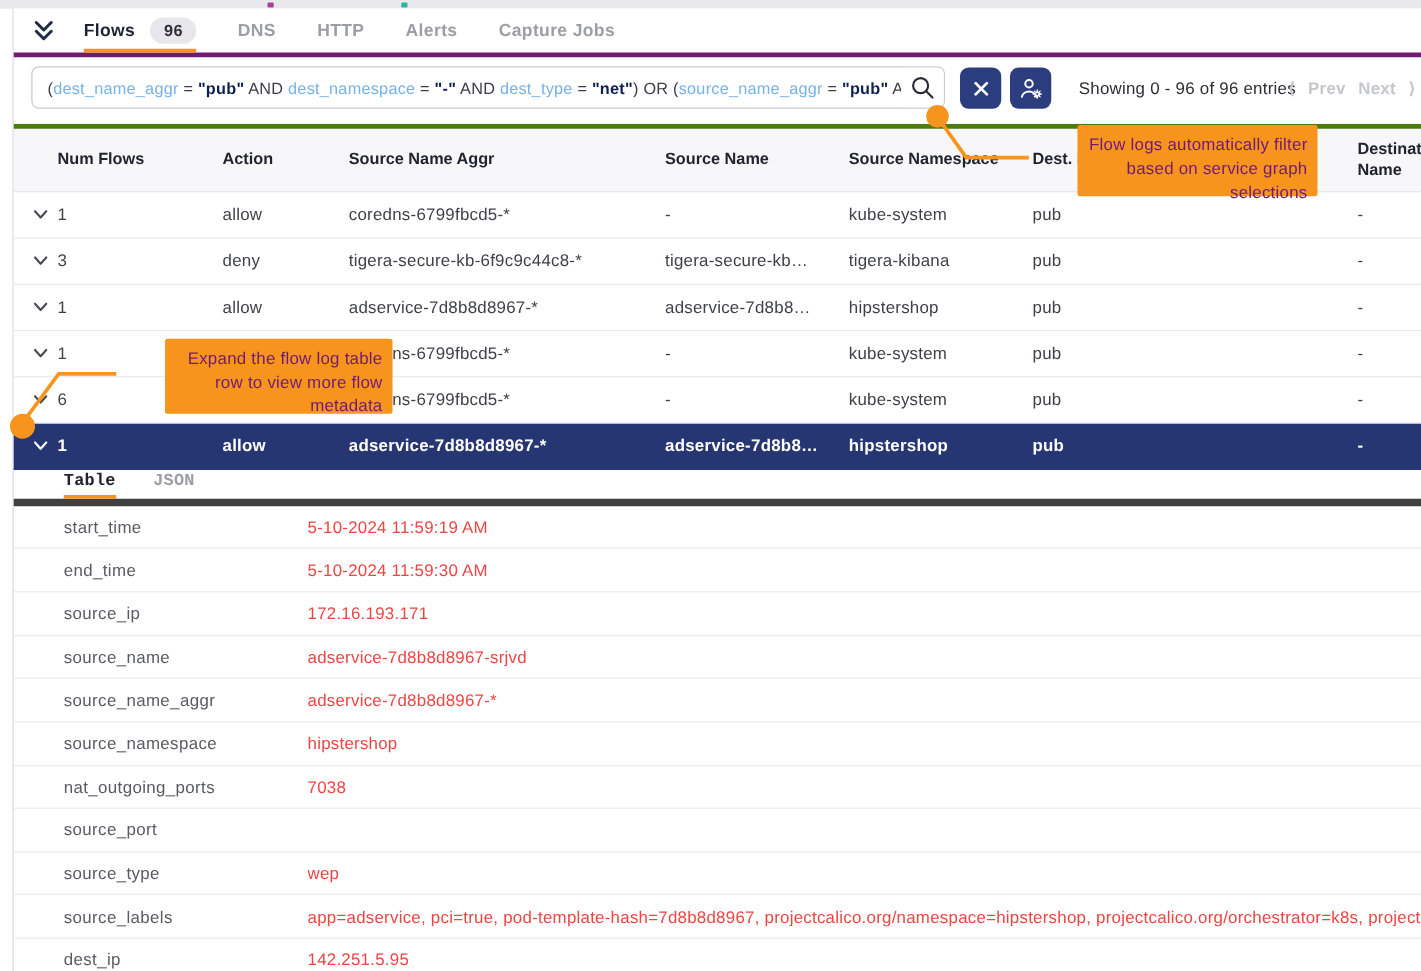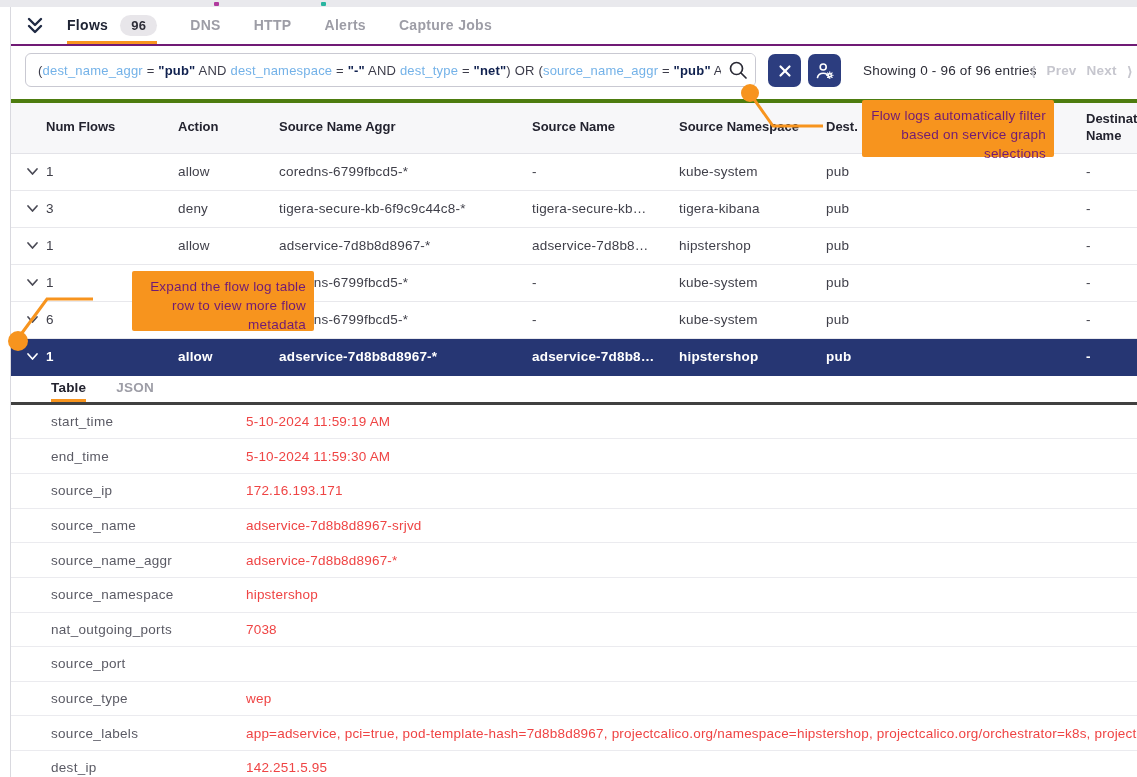--- a/index.html
+++ b/index.html
@@ -9,21 +9,21 @@
 
   
   .top-strip { height:7px; background:#e9e9ed; position:relative; }
   .speck { position:absolute; top:2px; width:5px; height:4px; border-radius:1px; }
   .speck.s1 { left:214px; background:#b13a9e; }
   .speck.s2 { left:321px; background:#2ab5a0; }
 
   .frame { margin-left:10px; border-left:1px solid #d9d9df; height:770px; position:relative; background:#fff; }
 
   
-  .tabbar { height:39px; display:flex; align-items:stretch; border-bottom:2px solid #701a75; background:#fff; }
+  .tabbar { height:39px; display:flex; align-items:stretch; border-bottom:4px solid #701a75; background:#fff; }
   .collapse-btn { width:24px; margin:0 20px 0 12px; display:flex; align-items:center; justify-content:center; cursor:pointer; }
   .tab { display:flex; align-items:center; margin-right:33px; font-size:14px; font-weight:700;
          letter-spacing:.3px; color:#9d9da6; cursor:pointer; border-bottom:3px solid transparent; padding-top:2px; }
   .tab.active { color:#1e2333; border-bottom-color:#F7941E; }
   .tab .badge { margin-left:12px; background:#e8e6ea; color:#2e2e38; font-size:13px; font-weight:600;
                 border-radius:12px; padding:3px 11px; }
 
   
   .filterbar { position:relative; height:53px; background:#fff; }
   .query-box { position:absolute; left:14px; top:7px; width:731px; height:34px; border:1px solid #c9c9d2;
@@ -53,21 +53,21 @@
                 white-space:nowrap; letter-spacing:.2px; }
   .frow .cell.exp { padding-left:15px; }
   .frow .cell.c1{ padding-left:5px; } .frow .cell.c2{ padding-left:7px; } .frow .cell.c3{ padding-left:8px; }
   .frow .cell.c4{ padding-left:6px; } .frow .cell.c5{ padding-left:8px; } .frow .cell.c6{ padding-left:5px; }
   .frow .cell.c7{ padding-left:10px; }
   .frow.selected { background:#263673; border-bottom-color:#263673; }
   .frow.selected .cell { color:#fff; font-weight:700; }
   .frow.selected svg polyline { stroke:#fff; }
 
   
-  .dtabs { height:29px; display:flex; align-items:stretch; border-bottom:3px solid #404040; padding-left:40px; }
+  .dtabs { height:29px; display:flex; align-items:stretch; border-bottom:6px solid #404040; padding-left:40px;font-family:Liberation Mono, monospace; }
   .dtab { display:flex; align-items:center; margin-right:30px; font-size:13.5px; font-weight:700;
           color:#9d9da6; letter-spacing:.2px; border-bottom:3px solid transparent; cursor:pointer; }
   .dtab.active { color:#23232f; border-bottom-color:#F7941E; }
   .kv-row { height:34.64px; border-bottom:1px solid #ebebef; display:grid; grid-template-columns:195px 1fr;
             padding-left:40px; align-items:center; }
   .kv-key { font-size:13.5px; color:#5a5a64; letter-spacing:.3px; }
   .kv-val { font-size:13.5px; color:#ef4444; letter-spacing:.2px; white-space:nowrap; overflow:hidden; }
 
   
   .callout { position:absolute; background:#F7941E; color:#701a75; font-size:13.5px; line-height:1.4;

